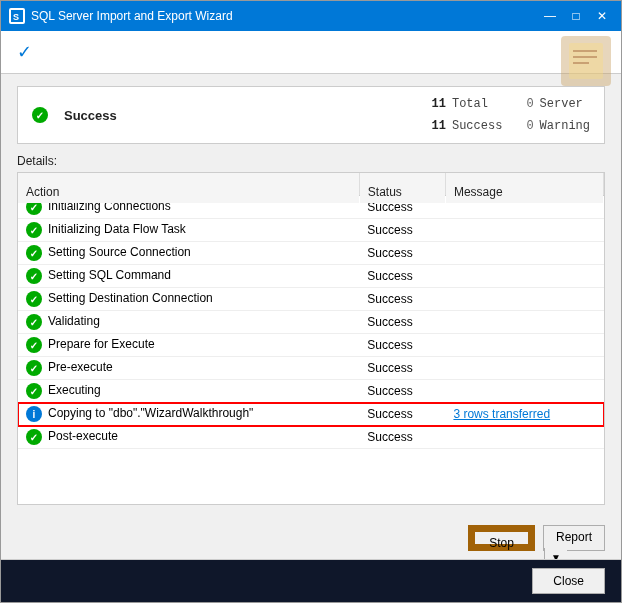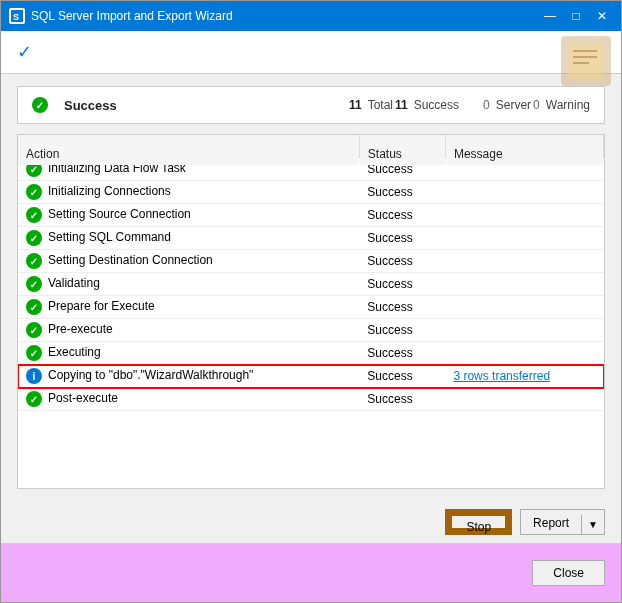--- a/index.html
+++ b/index.html
@@ -119,21 +119,21 @@
     .success-label {
       font-size: 13px;
       font-weight: bold;
       color: #222;
     }
     .success-stats {
       display: flex;
       gap: 24px;
       font-size: 12px;
     }
-    .stat-col { display: flex; flex-direction: row; gap: 2px; }
+    .stat-col { display: flex; flex-direction: column; gap: 8px; font-family: Liberation Mono, monospace; }
     .stat-item { display: flex; gap: 6px; }
     .stat-num { font-weight: bold; color: #222; }
     .stat-label { color: #444; }
     .stat-zero { color: #666; }
 
     .details-section {
       flex: 1;
       display: flex;
       flex-direction: column;
       overflow: hidden;
@@ -214,47 +214,48 @@
       padding: 4px 14px;
       font-size: 12px;
       border: 7px solid #a16207;
       background: #f0f0f0;
       cursor: pointer;
       min-width: 60px;
       height: 26px;
     }
     .btn-split {
       display: flex;
-      align-items: flex-end;
+      align-items: flex-start;
       border: 1px solid #adadad;
       height: 26px;
+      flex-direction: column;
     }
     .btn-split-main {
       padding: 4px 12px;
       background: #f0f0f0;
       border: none;
       font-size: 12px;
       cursor: pointer;
     }
     .btn-split-arrow {
       padding: 4px 6px;
       background: #f0f0f0;
       border: none;
       border-left: 1px solid #adadad;
       cursor: pointer;
       font-size: 10px;
     }
 
     .bottom-footer {
-      padding: 16px 16px;
+      padding: 8px 16px;
       display: flex;
       justify-content: flex-end;
       border-top: 1px solid #ccc;
       flex-shrink: 0;
-      background: #f0abfc;
+      background: #0f172a;
     }
     .btn-close {
       padding: 4px 20px;
       font-size: 12px;
       border: 1px solid #adadad;
       background: #f0f0f0;
       cursor: pointer;
       height: 26px;
     }
   </style>
@@ -317,37 +318,38 @@
           </div>
           <div class="stat-item">
             <span class="stat-zero">0</span>
             <span class="stat-label">Warning</span>
           </div>
         </div>
       </div>
     </div>
 
     <div class="details-section">
+      <div class="details-label">Details:</div>
       <div class="table-wrapper">
         <table>
           <thead>
             <tr>
               <th>Action</th>
               <th>Status</th>
               <th>Message</th>
             </tr>
           </thead>
           <tbody id="table-body">
           <tr>
+                <td style="white-space: nowrap;"><span class="row-icon icon-success" style="display: inline-flex;">✓</span><span>Initializing Connections</span></td>
+                <td>Success</td>
+                <td></td>
+              </tr>
+              <tr>
                 <td style="white-space: nowrap;"><span class="row-icon icon-success" style="display: inline-flex;">✓</span><span>Initializing Data Flow Task</span></td>
-                <td>Success</td>
-                <td></td>
-              </tr>
-              <tr>
-                <td style="white-space: nowrap;"><span class="row-icon icon-success" style="display: inline-flex;">✓</span><span>Initializing Connections</span></td>
                 <td>Success</td>
                 <td></td>
               </tr>
               <tr>
                 <td style="white-space: nowrap;"><span class="row-icon icon-success" style="display: inline-flex;">✓</span><span>Setting Source Connection</span></td>
                 <td>Success</td>
                 <td></td>
               </tr>
               <tr>
                 <td style="white-space: nowrap;"><span class="row-icon icon-success" style="display: inline-flex;">✓</span><span>Setting SQL Command</span></td>

